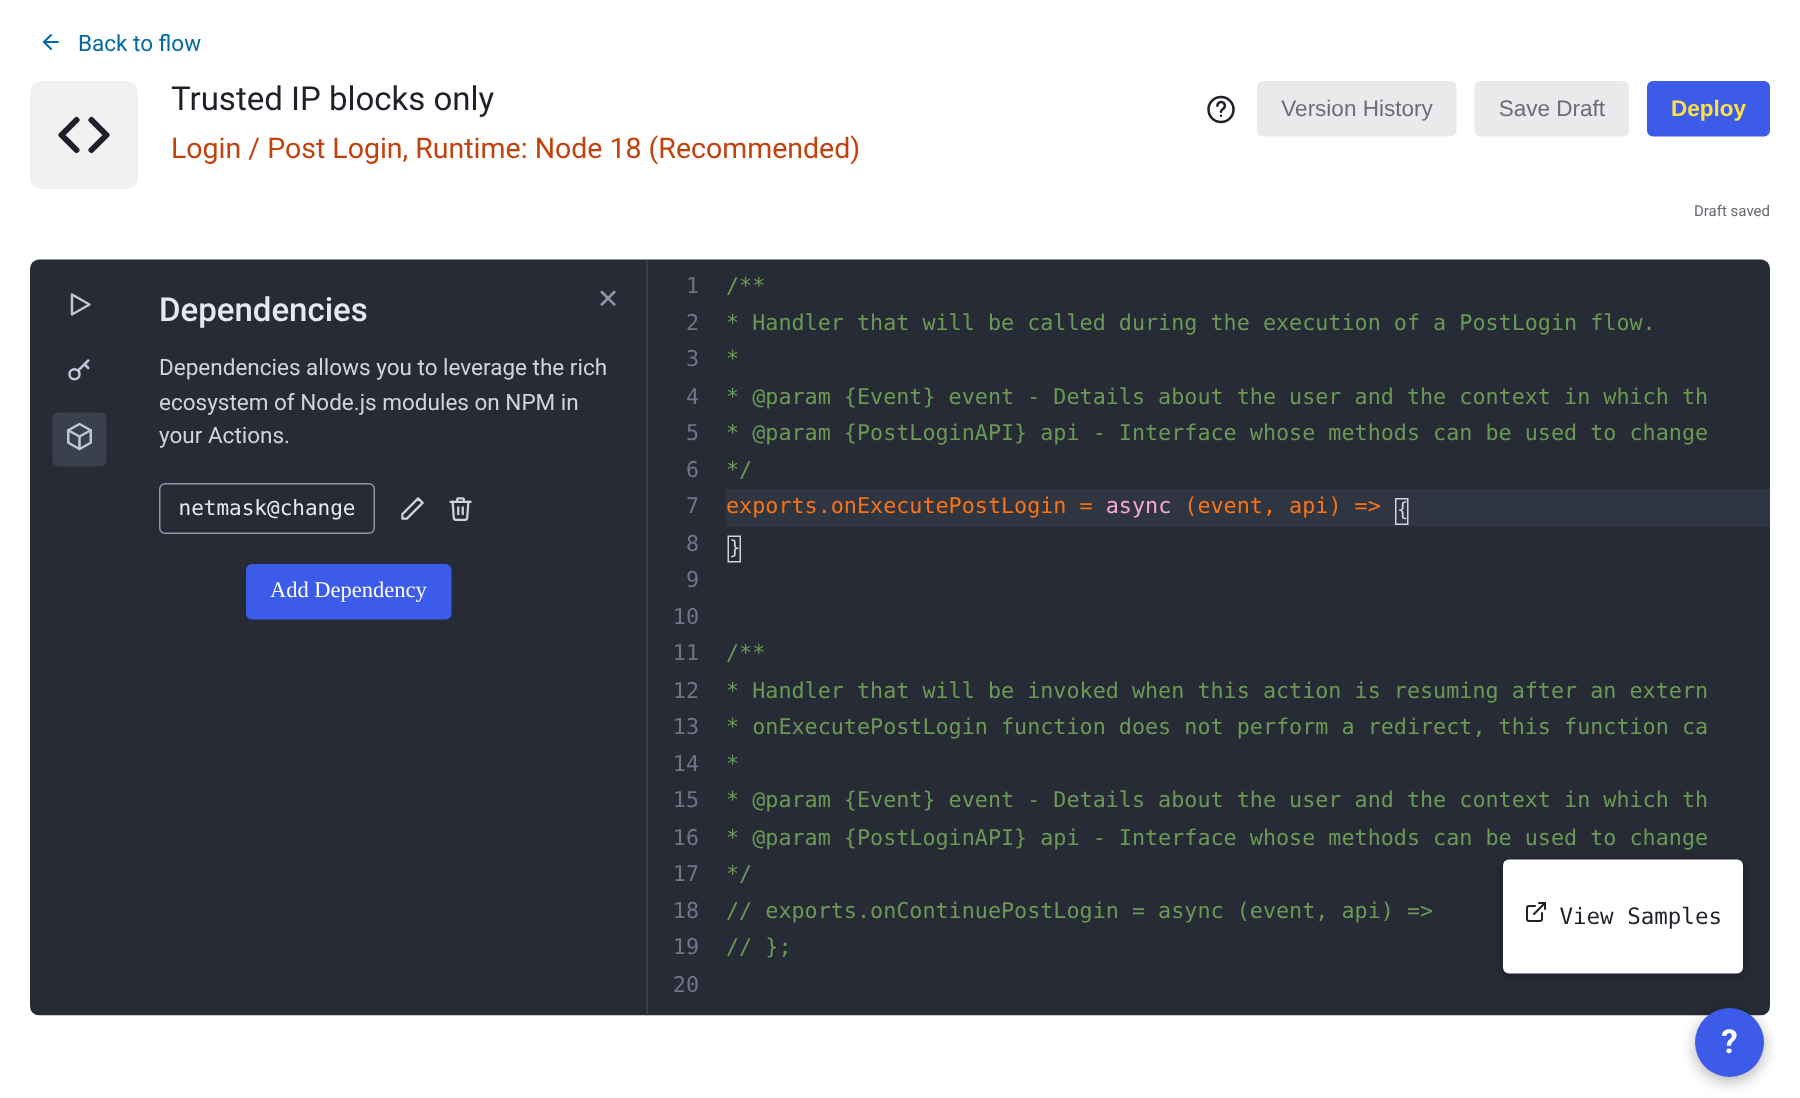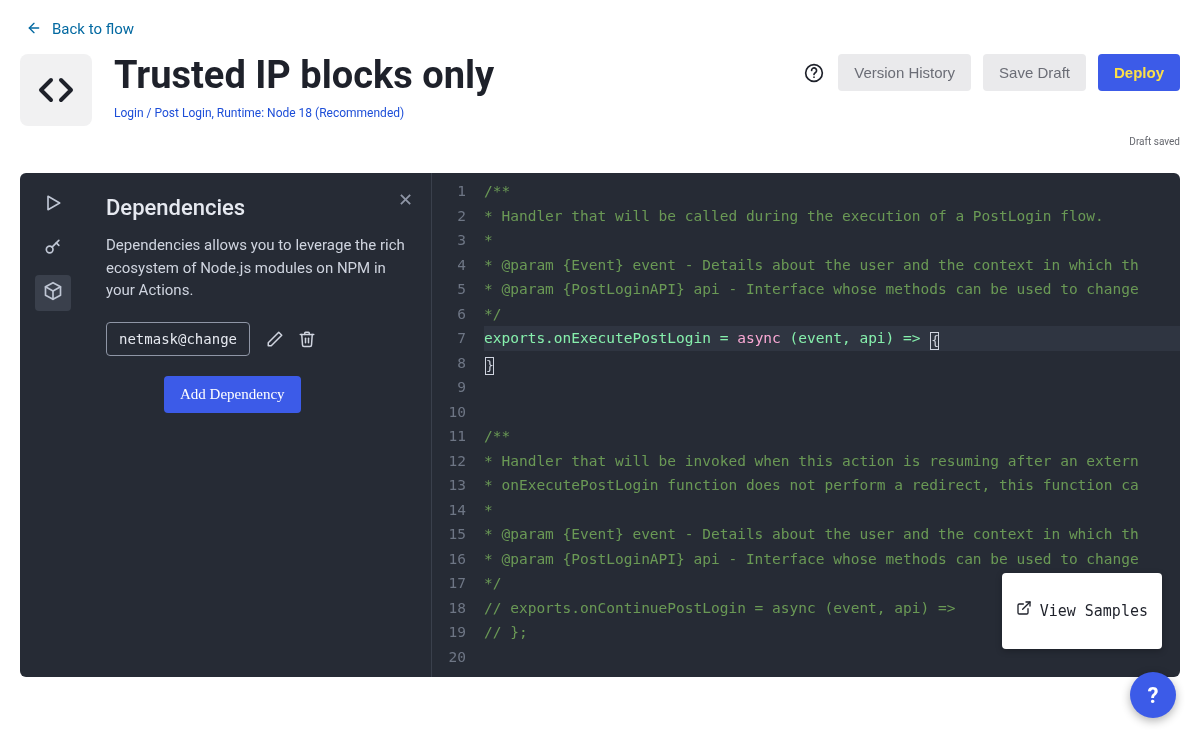--- a/index.html
+++ b/index.html
@@ -6,22 +6,22 @@
   html, body { font-family: -apple-system, BlinkMacSystemFont, "Segoe UI", Roboto, Helvetica, Arial, sans-serif; background: #fff; color: #1e212a; }
   .page { padding: 14px 20px 0 20px; }
   .back-row { display: flex; align-items: flex-start; gap: 10px; color: #0369a1; font-size: 15px; padding: 6px 0 14px 6px; }
   .back-row svg { flex: none; }
   .header { display: flex; align-items: flex-start; gap: 22px; }
   .code-tile {
     width: 72px; height: 72px; background: #f1f1f2; border-radius: 8px;
     display: flex; align-items: center; justify-content: center;
   }
   .title-block { flex: 1; min-width: 0; }
-  .title { font-size: 38px; font-weight: 700; line-height: 1.15; }
-  .subtitle { font-size: 12px; color: #1d4ed8; margin-top: 8px; }
+  .title { font-size: 22px; font-weight: 400; line-height: 1.15; }
+  .subtitle { font-size: 19px; color: #c2410c; margin-top: 8px; }
   .actions { display: flex; align-items: center; gap: 12px; }
   .icon-btn-plain { width: 24px; height: 24px; display: flex; align-items: center; justify-content: center; border-radius: 50%; cursor: pointer; color: #1e212a; }
   .btn { border: none; border-radius: 4px; padding: 10px 16px; font-size: 15px; cursor: pointer; }
   .btn-muted { background: #eaeaec; color: #6b6d76; }
   .btn-primary { background: #3c5be8; color: #fde047; font-weight: bold; }
   .draft-status { text-align: right; color: #65676e; font-size: 10px; margin-top: 10px; }
 
   .editor-shell {
     margin-top: 26px;
     background: #262b35;
@@ -79,21 +79,21 @@
     cursor: pointer;
     font-family: Liberation Serif, serif;
   }
 
   .code-area { flex: 1; display: flex; font-family: ui-monospace, SFMono-Regular, Menlo, Consolas, monospace; font-size: 14.5px; line-height: 24.5px; overflow: hidden; position: relative; }
   .gutter { width: 42px; text-align: right; color: #6e7685; padding: 6px 8px 6px 0; user-select: none; }
   .code-lines { flex: 1; padding: 6px 0 6px 10px; white-space: pre; color: #cfd4df; overflow: hidden; position: relative; }
   .line { height: 24.5px; }
   .tok-comment { color: #6a9955; }
   .tok-kw { color: #f9a8d4; }
-  .tok-plain { color: #86efac; }
+  .tok-plain { color: #f97316; }
   .hl-line { background: #2f3541; }
   .cursor-box { display:inline-block; border:1px solid #cfd4df; width:9px; height:18px; vertical-align:-2px; margin:0 1px; text-align:center; font-size:13px; line-height:16px; }
 
   .view-samples {
     position: absolute;
     right: 18px;
     bottom: 28px;
     background: #fff;
     color: #1e212a;
     border-radius: 4px;

